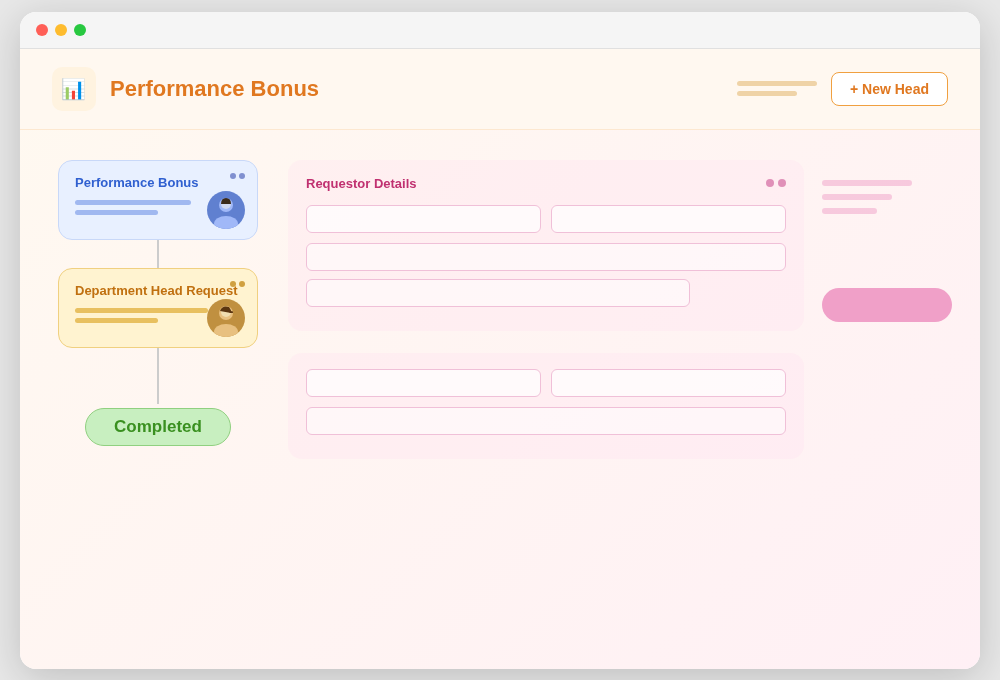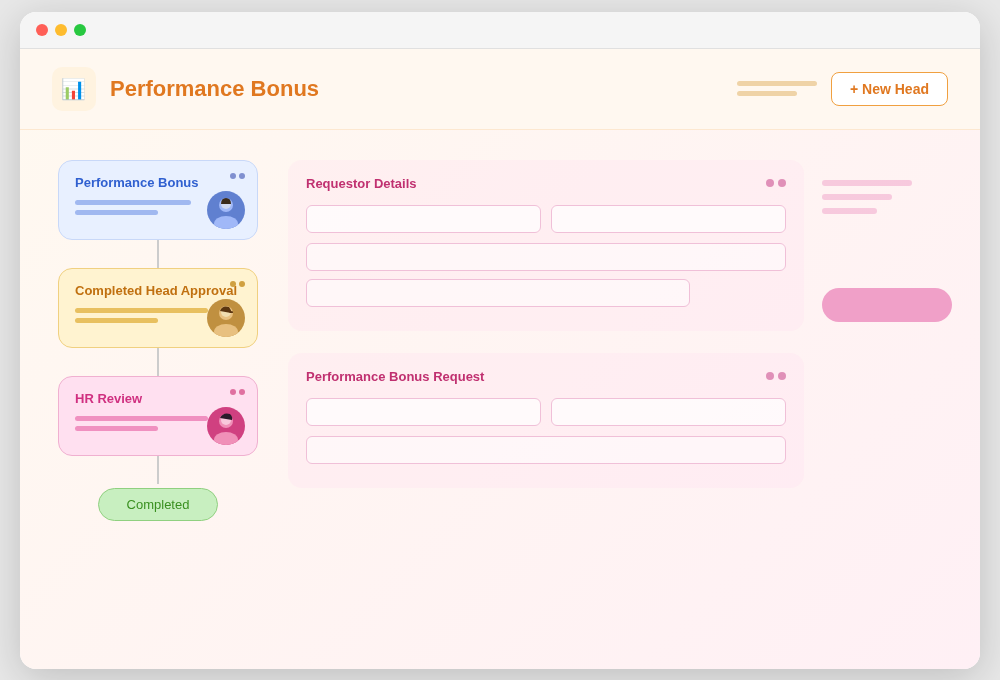--- a/index.html
+++ b/index.html
@@ -180,22 +180,22 @@
     }
     .wdot { width: 6px; height: 6px; border-radius: 50%; }
     .blue .wdot { background: #8090d0; }
     .orange .wdot { background: #d0a040; }
     .pink .wdot { background: #e070a0; }
 
     .completed-badge {
       background: #c8efc0;
       border: 1.5px solid #90d080;
       color: #3a9020;
-      font-size: 13px;
-      font-weight: 400;
+      font-size: 17px;
+      font-weight: 700;
       padding: 8px 28px;
       border-radius: 22px;
       margin-top: 4px;
     }
 
     
     .right-section {
       flex: 1;
       display: flex;
       gap: 18px;
@@ -347,57 +347,38 @@
           </div>
         </div>
 
         <div class="connector"></div>
 
         <div class="workflow-card orange">
           <div class="wcard-dots">
             <div class="wdot"></div>
             <div class="wdot"></div>
           </div>
-          <div class="wcard-title">Completed Head Approval</div>
+          <div class="wcard-title">Department Head Request</div>
           <div class="wcard-lines">
             <div class="wcard-line w80"></div>
             <div class="wcard-line w50"></div>
           </div>
           <div class="wcard-avatar orange">
             <svg width="38" height="38" viewBox="0 0 38 38">
               <circle cx="19" cy="14" r="7" fill="#e8c080"></circle>
               <ellipse cx="19" cy="33" rx="12" ry="8" fill="#e8c080"></ellipse>
               <circle cx="19" cy="13" r="5" fill="#f0ddb0"></circle>
               <path d="M13,12 Q15,6 22,8 Q25,12 24,14" fill="#5a3510"></path>
               <path d="M22,14 Q26,10 26,14" fill="#5a3510"></path>
             </svg>
           </div>
         </div>
 
         <div class="connector"></div>
 
-        <div class="workflow-card pink">
-          <div class="wcard-dots">
-            <div class="wdot"></div>
-            <div class="wdot"></div>
-          </div>
-          <div class="wcard-title">HR Review</div>
-          <div class="wcard-lines">
-            <div class="wcard-line w80"></div>
-            <div class="wcard-line w50"></div>
-          </div>
-          <div class="wcard-avatar pink">
-            <svg width="38" height="38" viewBox="0 0 38 38">
-              <circle cx="19" cy="14" r="7" fill="#f090b8"></circle>
-              <ellipse cx="19" cy="33" rx="12" ry="8" fill="#f090b8"></ellipse>
-              <circle cx="19" cy="13" r="5" fill="#f8c8dc"></circle>
-              <path d="M13,11 Q16,5 23,7 Q26,10 25,13" fill="#2a1a2a"></path>
-            </svg>
-          </div>
-        </div>
 
         <div class="connector"></div>
 
         <div class="completed-badge">Completed</div>
       </div>
 
       <div class="right-section">
         <div class="form-col">
 
           <div class="form-section">
@@ -410,27 +391,20 @@
             </div>
             <div class="field-row">
               <div class="field-box"></div>
               <div class="field-box"></div>
             </div>
             <div class="field-full"></div>
             <div class="field-full" style="width:80%"></div>
           </div>
 
           <div class="form-section">
-            <div class="section-header">
-              <span class="section-title">Performance Bonus Request</span>
-              <div class="section-dots">
-                <div class="sdot"></div>
-                <div class="sdot"></div>
-              </div>
-            </div>
             <div class="field-row">
               <div class="field-box"></div>
               <div class="field-box"></div>
             </div>
             <div class="field-full"></div>
           </div>
 
 
         </div>
 

